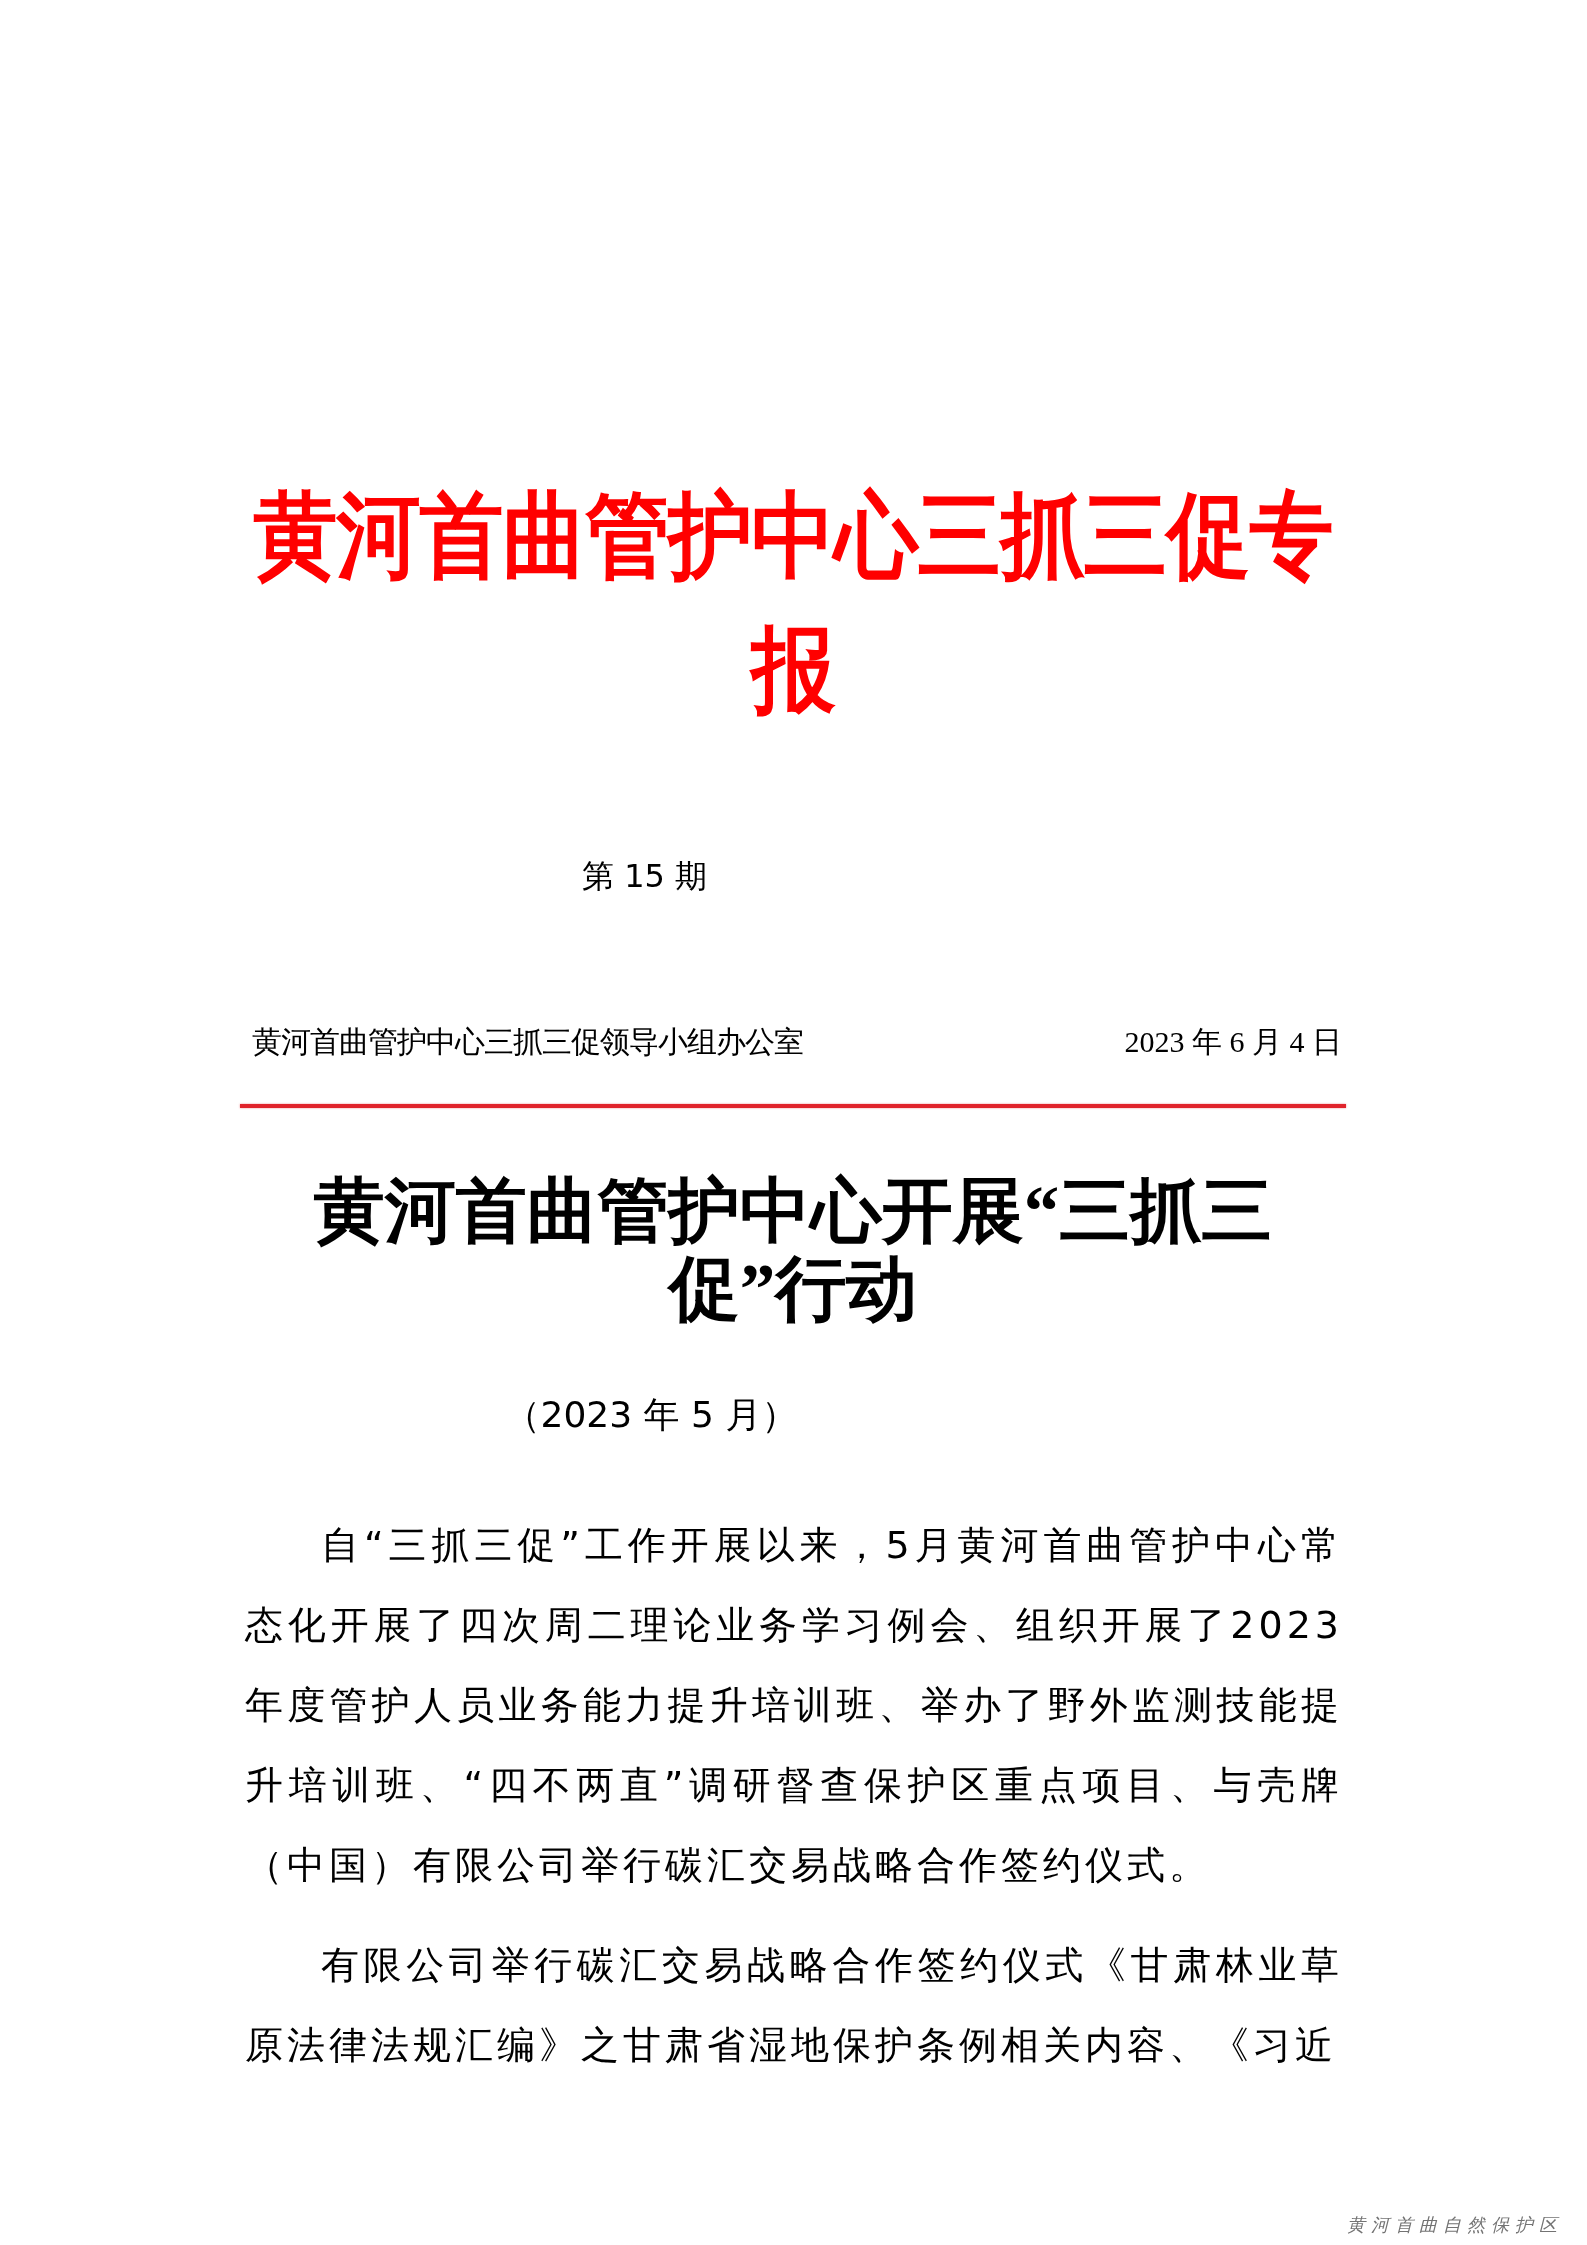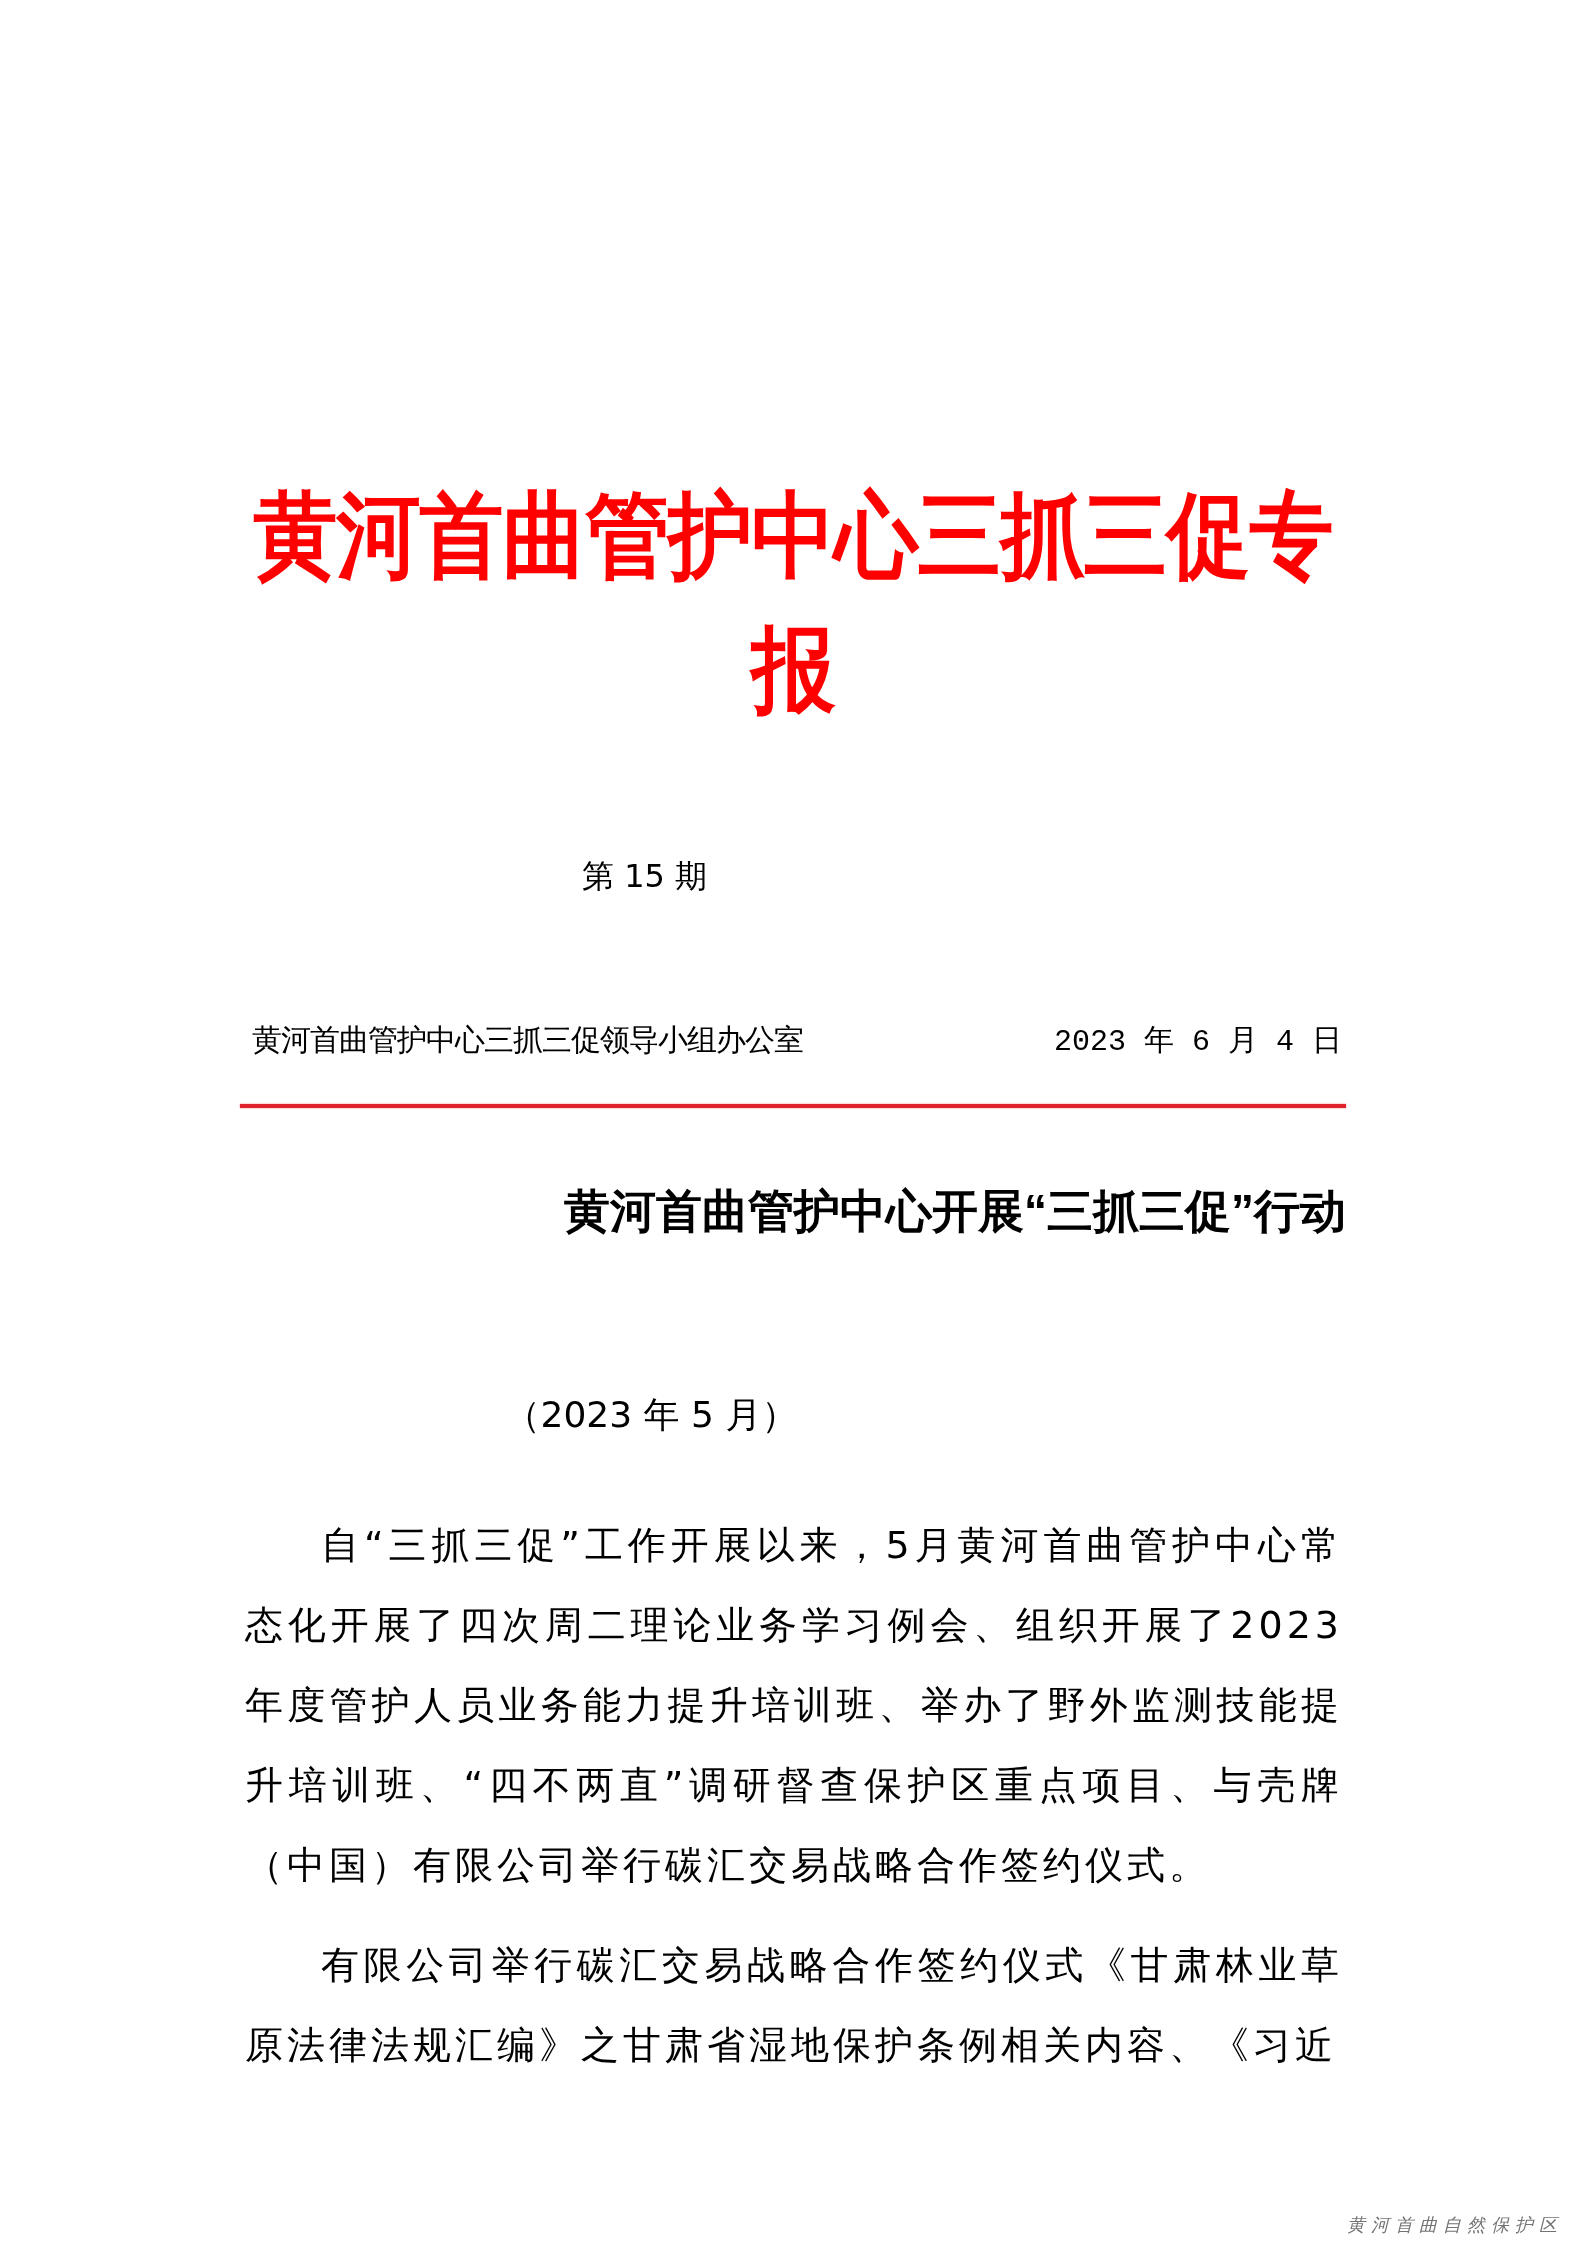--- a/index.html
+++ b/index.html
@@ -6,27 +6,27 @@
   body { width: 1587px; height: 2245px; position: relative; overflow: hidden;
          font-family: "DejaVu Serif", "Liberation Serif", serif; color: #000; }
   .abs { position: absolute; }
   .masthead { left: 240px; top: 468px; width: 1106px; text-align: center;
               font-family: "DejaVu Serif", serif; font-weight: bold;
               font-size: 84px; line-height: 120px; color: #ff0000;
               letter-spacing: -1px; transform: scaleY(1.12); transform-origin: top center; }
   .issue { left: 0; top: 852px; width: 1289px; text-align: center; font-size: 32px; line-height: 48px;
            font-family: "DejaVu Sans", sans-serif; }
   .office-line { left: 252px; top: 1018px; width: 1090px; height: 48px; font-size: 30px; line-height: 48px;
-                 font-family: Liberation Mono, monospace; }
+                 font-family: Liberation Serif, serif; }
   .office-line .office { position: absolute; left: 0; top: 0; letter-spacing: -1px; }
   .office-line .date { position: absolute; right: 0; top: 0; }
   .red-rule { left: 240px; top: 1104px; width: 1106px; height: 4px; background: #e0232b;
               box-shadow: 0 0 2px rgba(224,35,43,0.6); }
-  .headline { left: 240px; top: 1172px; width: 1106px; text-align: right; font-weight: bold;
-              font-size: 46px; line-height: 78px; font-family: Liberation Sans, sans-serif; }
+  .headline { left: 240px; top: 1172px; width: 1106px; text-align: center; font-weight: bold;
+              font-size: 71px; line-height: 78px; font-family: Liberation Serif, serif; }
   .subdate { left: 0; top: 1390px; width: 1302px; text-align: center; font-size: 36px; line-height: 50px;
              font-family: "DejaVu Sans", sans-serif; }
   .body-text { left: 245px; top: 1505px; width: 1098px; font-size: 38px; line-height: 80px;
                text-align: justify; letter-spacing: 4px; font-family: "DejaVu Sans", sans-serif; }
   .body-text p { margin: 0 0 20px 0; text-indent: 2em; }
   .watermark { right: 24px; bottom: 8px; font-size: 18px; color: #737373; letter-spacing: 6px;
                font-family: "DejaVu Serif", serif; font-style: italic; }
 </style>
 </head>
 <body>

